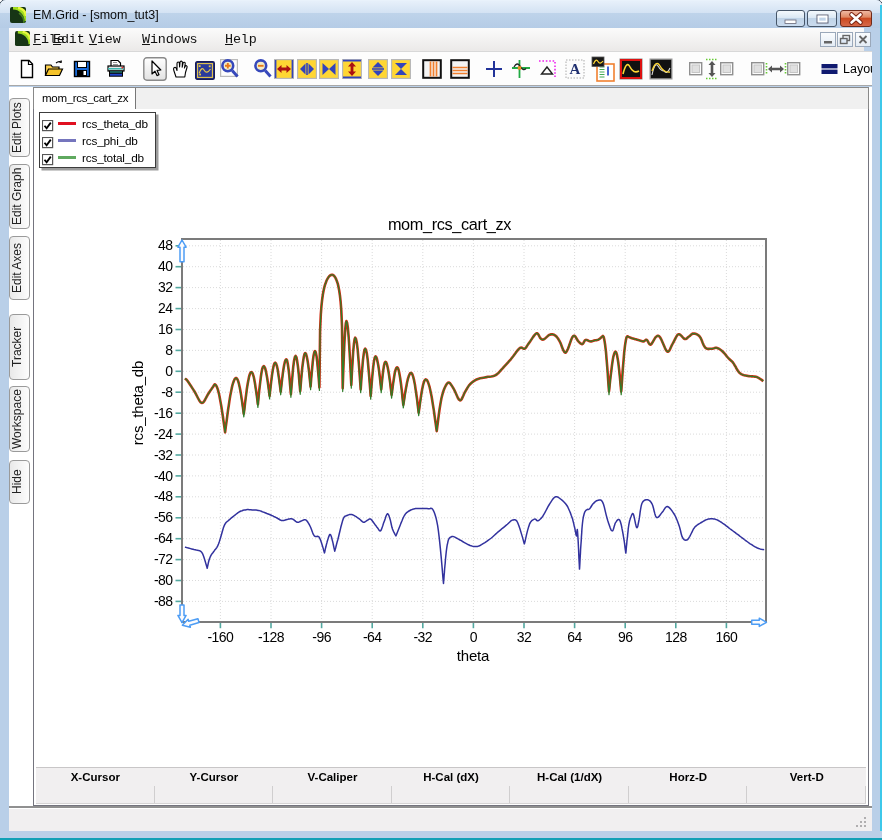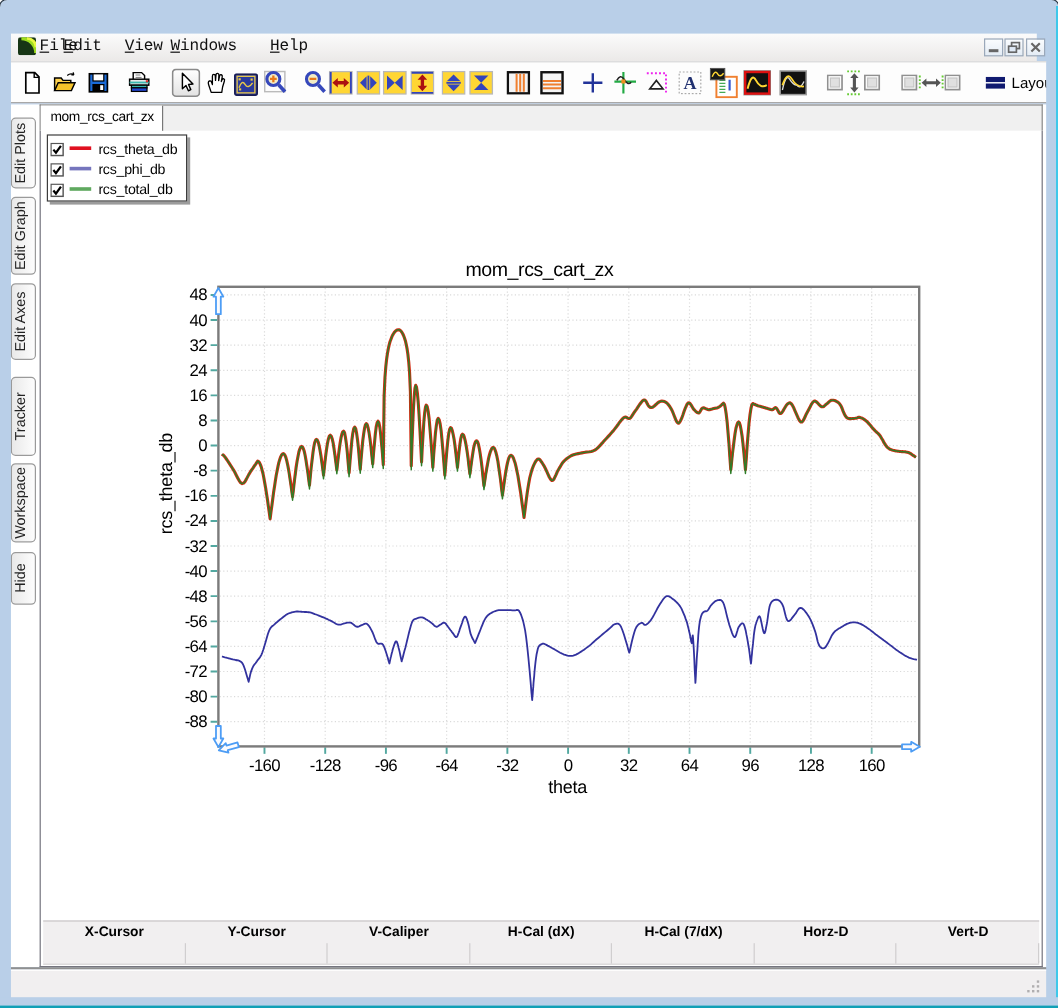--- a/index.html
+++ b/index.html
@@ -43,29 +43,49 @@
 #statussep { position:absolute; left:9px; top:806px; width:863px; height:2px; background:#909090; }
 #statusbar { position:absolute; left:9px; top:808px; width:863px; height:24px; background:#f1eff0; border-top:1px solid #fff; }
 #rightborder { position:absolute; right:0; top:28px; width:10px; height:812px; background:#b9cfe8; }
 #rightcyan { position:absolute; right:0; top:5px; width:2px; height:835px; background:#3ec8ea; }
 #bottomborder { position:absolute; left:0; bottom:0; width:882px; height:9px; background:#b9cfe8; }
 #bottomcyan { position:absolute; left:0; bottom:0; width:882px; height:2.2px; background:#11a0b6; }
 #leftborder { position:absolute; left:0; top:28px; width:9px; height:812px; background:#b9cfe8; }
 </style></head>
 <body>
 <div id="win">
+  <div id="titlebar">
+    <svg style="position:absolute;left:10px;top:6px" width="16" height="16" viewBox="0 0 16 16">
+      <rect width="16" height="16" rx="2" fill="#173515"></rect>
+      <path d="M16 14 A13 13 0 0 0 3 1" fill="none" stroke="#9edc20" stroke-width="3.2"></path>
+      <path d="M16 9 A8 8 0 0 0 8 1" fill="none" stroke="#e8f840" stroke-width="2.4"></path>
+      <path d="M14 16 A12 12 0 0 0 9 6" fill="none" stroke="#47801f" stroke-width="1.6"></path>
+    </svg>
+    <div id="title-text">EM.Grid - [smom_tut3]</div>
+    <div class="capbtn" id="btn-min"><svg width="27" height="15">
+          <rect x="8" y="9" width="11" height="3.5" fill="#fff" stroke="#667" stroke-width="0.8"></rect>
+        </svg></div>
+    <div class="capbtn" id="btn-max"><svg width="28" height="15">
+          <rect x="9" y="4" width="11" height="8" fill="none" stroke="#667" stroke-width="1"></rect>
+          <rect x="10.5" y="5.5" width="8" height="5" fill="none" stroke="#fff" stroke-width="1.6"></rect>
+        </svg></div>
+    <div class="capbtn" id="btn-close"><svg width="30" height="15">
+          <path d="M10.5 3.5 L19.5 11.5 M19.5 3.5 L10.5 11.5" stroke="#7a2210" stroke-width="4.6" stroke-linecap="round"></path>
+          <path d="M10.5 3.5 L19.5 11.5 M19.5 3.5 L10.5 11.5" stroke="#fff" stroke-width="2.6" stroke-linecap="round"></path>
+        </svg></div>
+  </div>
   <div id="menubar">
     <svg style="position:absolute;left:6px;top:3px" width="15" height="15" viewBox="0 0 16 16">
       <rect width="16" height="16" rx="2" fill="#173515"></rect>
       <path d="M16 14 A13 13 0 0 0 3 1" fill="none" stroke="#9edc20" stroke-width="3.2"></path>
       <path d="M16 9 A8 8 0 0 0 8 1" fill="none" stroke="#e8f840" stroke-width="2.4"></path>
     </svg>
     <div class="menu" style="left:24px"><u>F</u>ile</div>
     <div class="menu" style="left:44px"><u>E</u>dit</div>
-    <div class="menu" style="left:95px"><u>V</u>iew</div>
+    <div class="menu" style="left:80px"><u>V</u>iew</div>
     <div class="menu" style="left:133px"><u>W</u>indows</div>
     <div class="menu" style="left:216px"><u>H</u>elp</div>
     <div class="mdibtn" style="left:811px"><svg width="14" height="13">
           <rect x="3" y="8" width="8" height="2.5" fill="#666"></rect>
         </svg></div>
     <div class="mdibtn" style="left:828px"><svg width="14" height="13">
           <rect x="5" y="2.5" width="6.5" height="5" fill="none" stroke="#666" stroke-width="1.4"></rect>
           <rect x="2.5" y="5.5" width="6.5" height="5" fill="#dfe9f5" stroke="#666" stroke-width="1.4"></rect>
         </svg></div>
     <div class="mdibtn" style="left:845.5px"><svg width="14" height="13">
@@ -376,21 +396,21 @@
               </svg></span>
             <span class="lline" style="background:#5fa95f;height:2.4px"></span>
             <span class="ltxt">rcs_total_db</span>
           </div>
         </div>
       <div id="thead">
           <div class="th">X-Cursor</div>
           <div class="th">Y-Cursor</div>
           <div class="th">V-Caliper</div>
           <div class="th">H-Cal (dX)</div>
-          <div class="th">H-Cal (7/dX)</div>
+          <div class="th">H-Cal (1/dX)</div>
           <div class="th">Horz-D</div>
           <div class="th">Vert-D</div>
         </div>
         <div id="trow">
           <div class="td"></div>
           <div class="td"></div>
           <div class="td"></div>
           <div class="td"></div>
           <div class="td"></div>
           <div class="td"></div>

